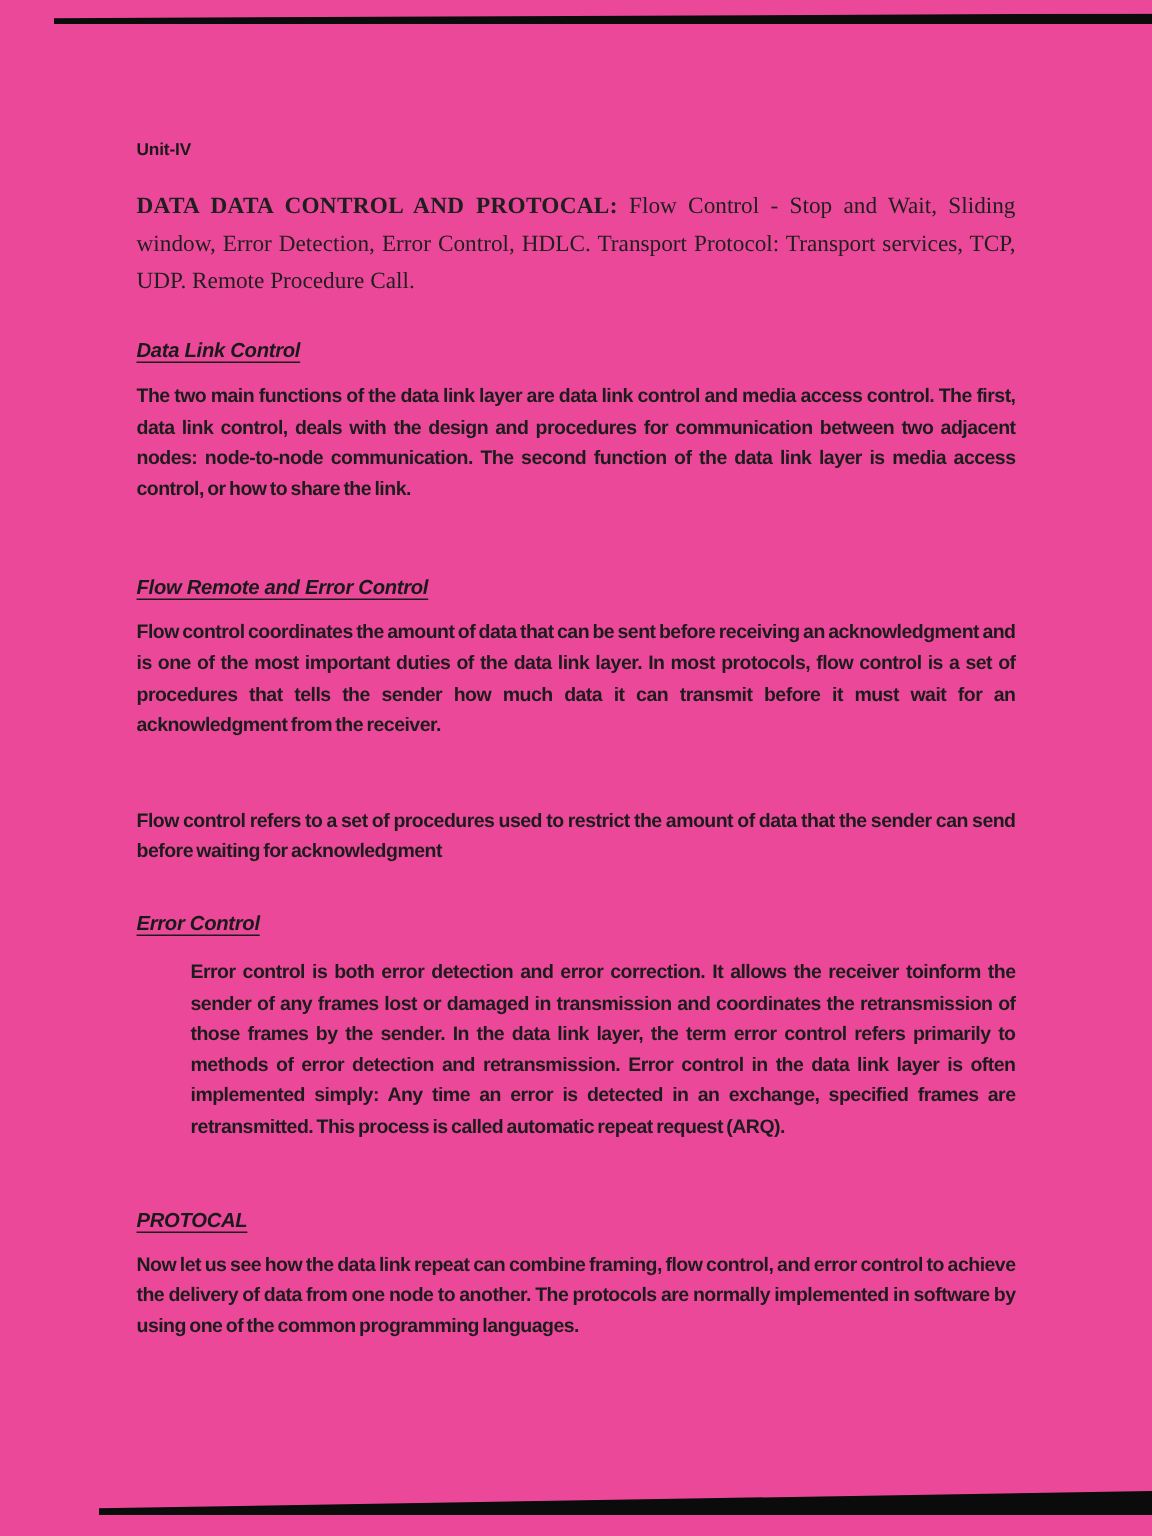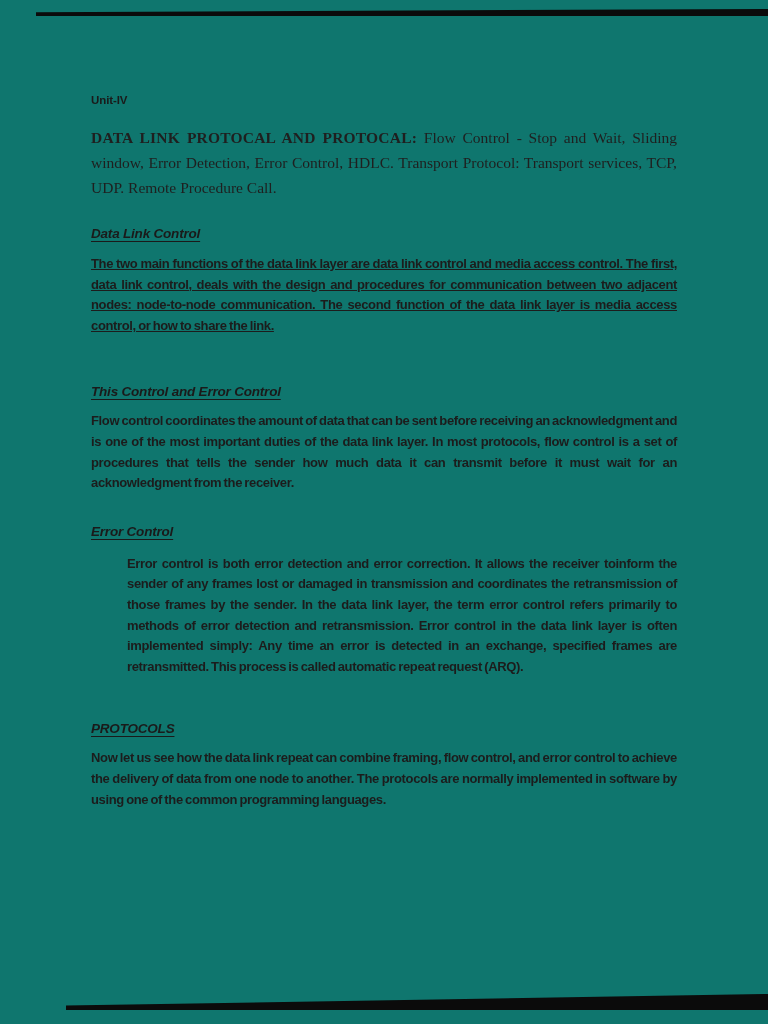--- a/index.html
+++ b/index.html
@@ -4,21 +4,21 @@
 <style>
   html, body {
     margin: 0;
     padding: 0;
     background: #ffffff;
   }
   .canvas {
     position: relative;
     width: 768px;
     height: 1024px;
-    background: #0f766e;
+    background: #ec4899;
     overflow: hidden;
     font-family: "Liberation Sans", sans-serif;
   }
   
   .scan-bar {
     position: absolute;
     background: #0b0b0b;
   }
   .scan-bar.top {
     top: 9px;
@@ -67,56 +67,57 @@
   }
   .para {
     margin: 0;
     font: 700 13px/20.6px "Liberation Sans", sans-serif;
     letter-spacing: -0.35px;
     word-spacing: -1px;
     text-align: justify;
     color: #1c1c1c;
   }
   .h-dlc  { margin-top: 24px; }
-  .p-dlc  { margin-top: 10px; text-decoration: underline; }
+  .p-dlc  { margin-top: 10px; }
   .h-fcec { margin-top: 46px; }
   .p-fc1  { margin-top: 9px;  }
   .p-fc2  { margin-top: 43px; }
   .h-ec   { margin-top: 28px; }
   .p-ec   { margin-top: 12px; margin-left: 36px; }
   .h-pr   { margin-top: 42px; }
   .p-pr   { margin-top: 9px;  }
 </style>
 </head>
 <body>
 
 <div class="canvas">
 
   <div class="scan-bar top"></div>
 
   <div class="content">
 
     <p class="unit">Unit-IV</p>
 
-    <p class="title"><span class="title-lead">DATA LINK PROTOCAL AND PROTOCAL:</span><span> Flow Control - Stop and Wait, Sliding window, Error Detection, Error Control, HDLC.  Transport Protocol: Transport services, TCP, UDP. Remote Procedure Call.</span></p>
+    <p class="title"><span class="title-lead">DATA DATA CONTROL AND PROTOCAL:</span><span> Flow Control - Stop and Wait, Sliding window, Error Detection, Error Control, HDLC.  Transport Protocol: Transport services, TCP, UDP. Remote Procedure Call.</span></p>
 
     <div class="sec-h h-dlc">Data Link Control</div>
 
     <p class="para p-dlc">The two main functions of the data link layer are data link control and media access control. The first, data link control, deals with the design and procedures for communication between two adjacent nodes: node-to-node communication. The second function of the data link layer is media access control, or how to share the link.</p>
 
-    <div class="sec-h h-fcec">This Control and Error Control</div>
+    <div class="sec-h h-fcec">Flow Remote and Error Control</div>
 
     <p class="para p-fc1">Flow control coordinates the amount of data that can be sent before receiving an acknowledgment and is one of the most important duties of the data link layer. In most protocols, flow control is a set of procedures that tells the sender how much data it can transmit before it must wait for an acknowledgment from the receiver.</p>
 
+    <p class="para p-fc2">Flow control refers to a set of procedures used to restrict the amount of data that the sender can send before waiting for acknowledgment</p>
 
     <div class="sec-h h-ec">Error Control</div>
 
     <p class="para p-ec">Error control is both error detection and error correction. It allows the receiver toinform the sender of any frames lost or damaged in transmission and coordinates the retransmission of those frames by the sender. In the data link layer, the term error control refers primarily to methods of error detection and retransmission. Error control in the data link layer is often implemented simply: Any time an error is detected in an exchange, specified frames are retransmitted. This process is called automatic repeat request (ARQ).</p>
 
-    <div class="sec-h h-pr">PROTOCOLS</div>
+    <div class="sec-h h-pr">PROTOCAL</div>
 
     <p class="para p-pr">Now let us see how the data link repeat can combine framing, flow control, and error control to achieve the delivery of data from one node to another. The protocols are normally implemented in software by using one of the common programming languages.</p>
 
   </div>
 
   <div class="scan-bar bottom"></div>
 
 </div>
 
 </body></html>

